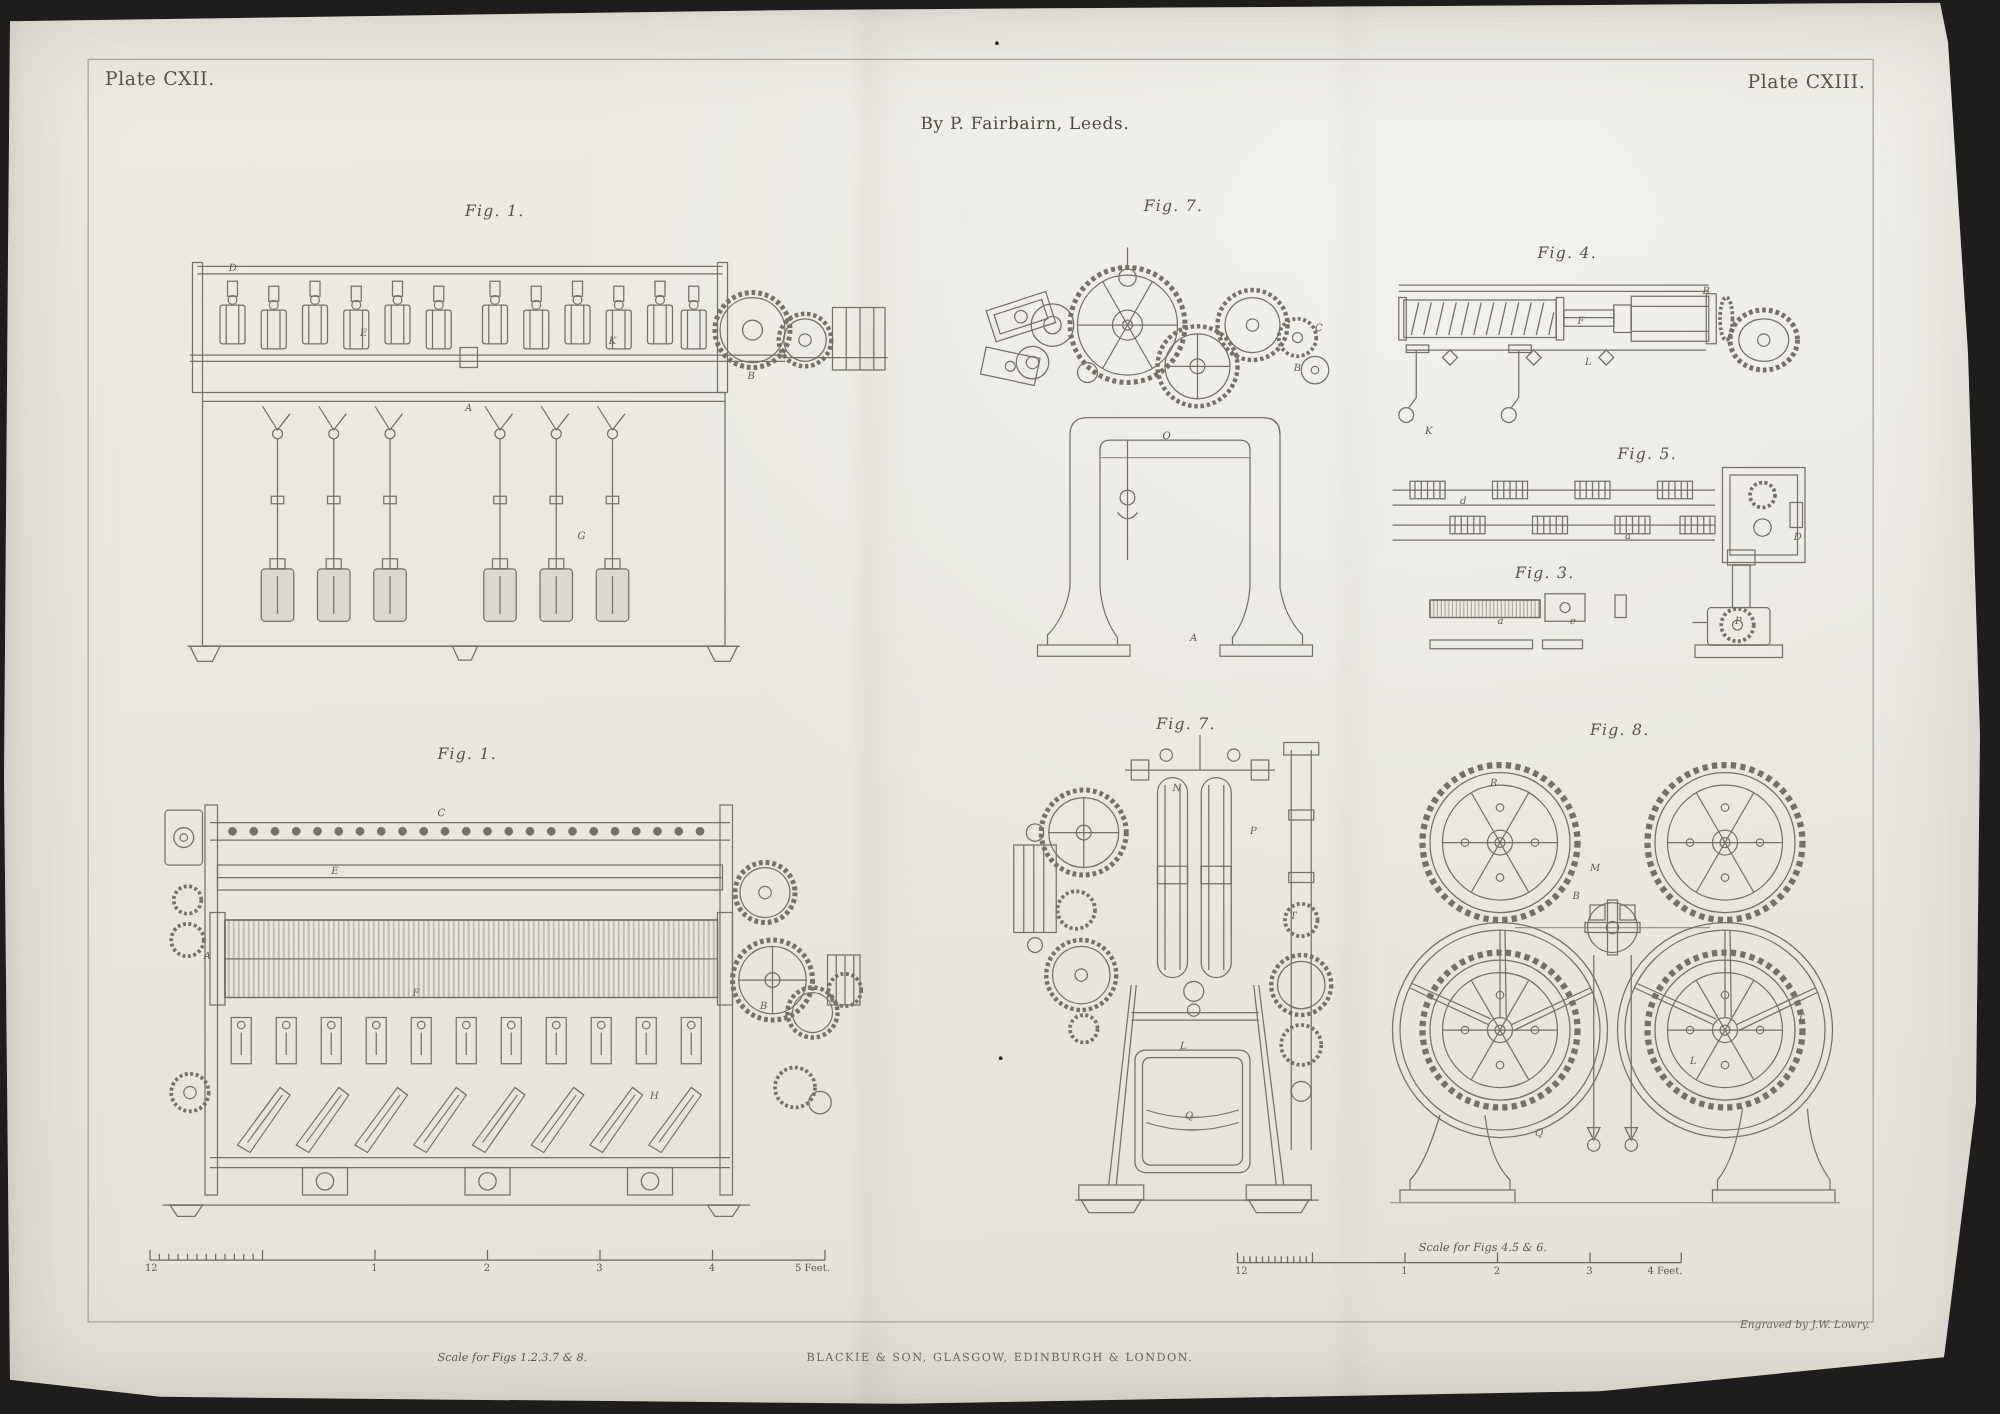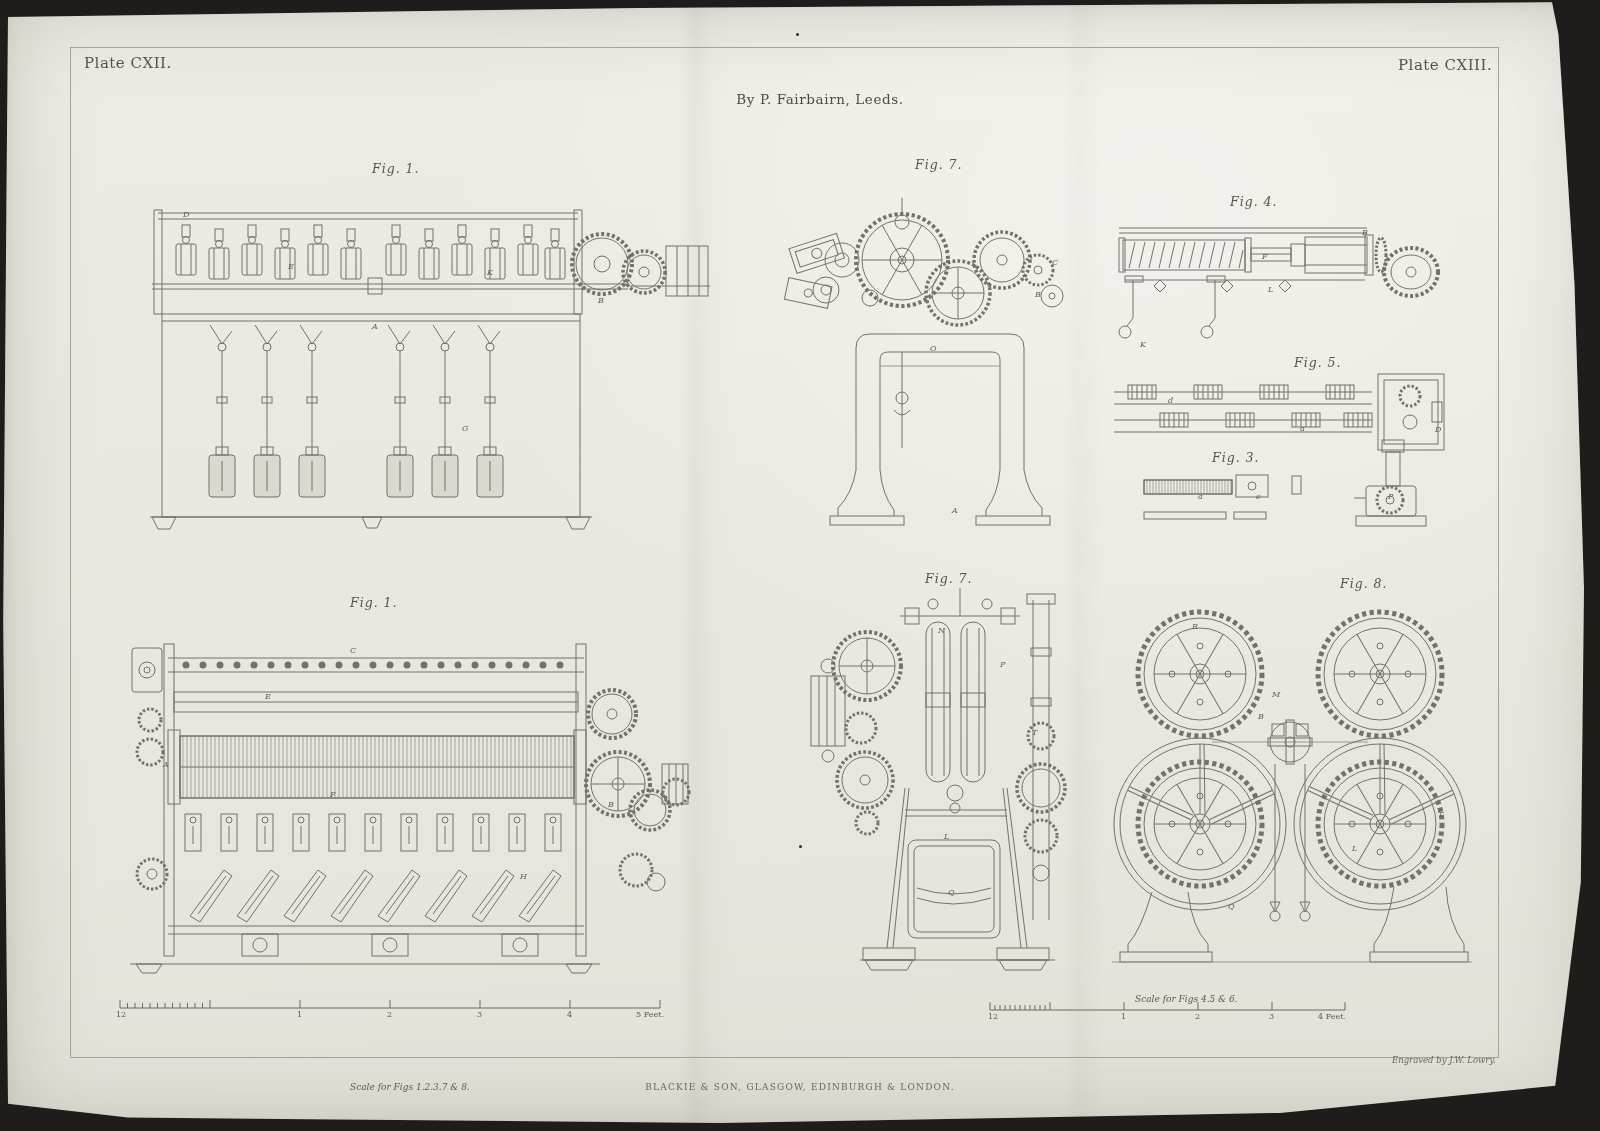--- a/index.html
+++ b/index.html
@@ -42,21 +42,21 @@
   <div class="abs plate" style="left:1398px;top:56px;">Plate CXIII.</div>
   <div class="abs subtitle" style="left:820px;top:91px;transform:translateX(-50%);">By P. Fairbairn, Leeds.</div>
 
   <div class="abs figlabel" style="left:372px;top:161px;">Fig. 1.</div>
   <div class="abs figlabel" style="left:350px;top:595px;">Fig. 1.</div>
   <div class="abs figlabel" style="left:915px;top:157px;">Fig. 7.</div>
   <div class="abs figlabel" style="left:1230px;top:194px;">Fig. 4.</div>
   <div class="abs figlabel" style="left:1294px;top:355px;">Fig. 5.</div>
   <div class="abs figlabel" style="left:1212px;top:450px;">Fig. 3.</div>
   <div class="abs figlabel" style="left:925px;top:571px;">Fig. 7.</div>
-  <div class="abs figlabel" style="left:1340px;top:576px;">Fig. 8.</div>
+  <div class="abs figlabel" style="left:1272px;top:576px;">Fig. 8.</div>
 
   <svg class="abs" style="left:150px;top:192px;" width="560" height="345" viewBox="0 0 560 345">
     <defs>
       <g id="f1b" stroke="#73716a" fill="none" stroke-width="1">
         <rect x="6" y="0" width="8" height="12"></rect>
           <circle cx="10" cy="15" r="3.5"></circle>
         <rect x="0" y="19" width="20" height="31" rx="2"></rect>
         <line x1="5" y1="19" x2="5" y2="50"></line>
           <line x1="15" y1="19" x2="15" y2="50"></line>
       </g>

